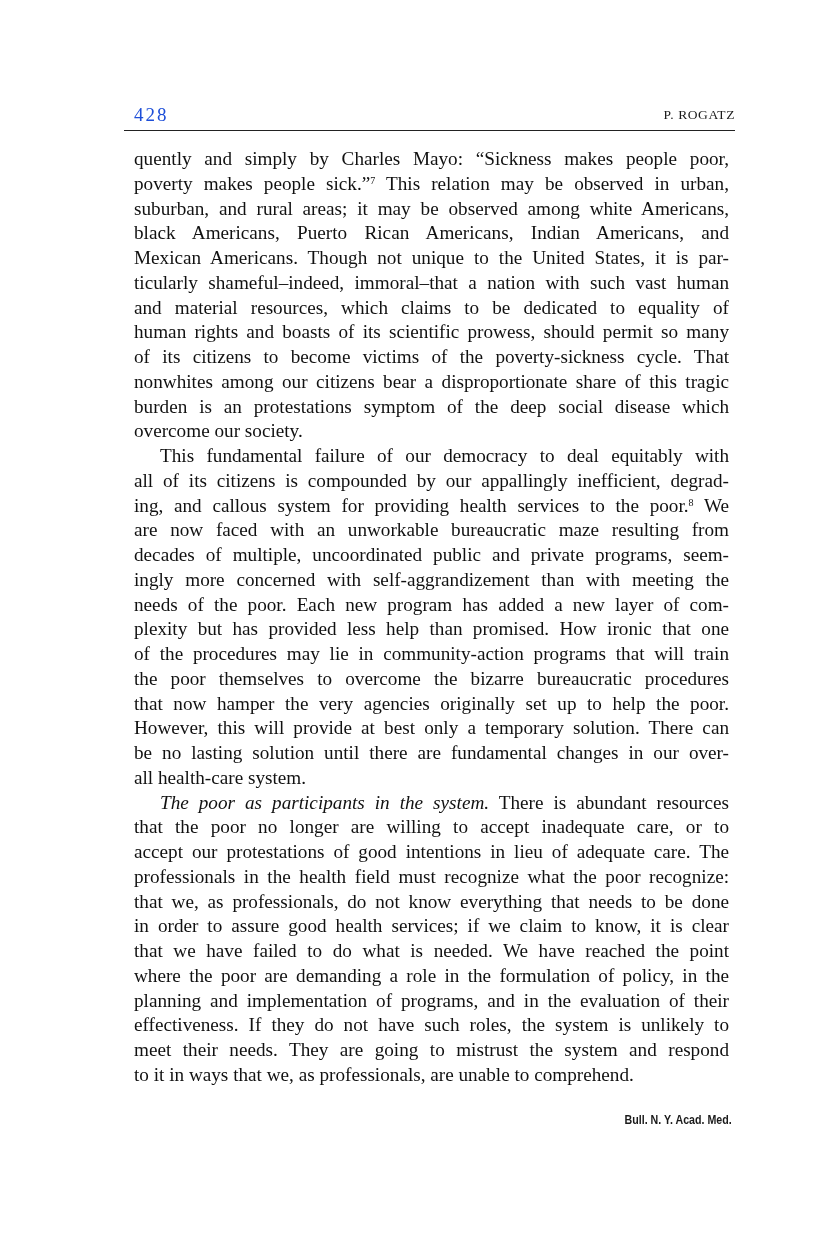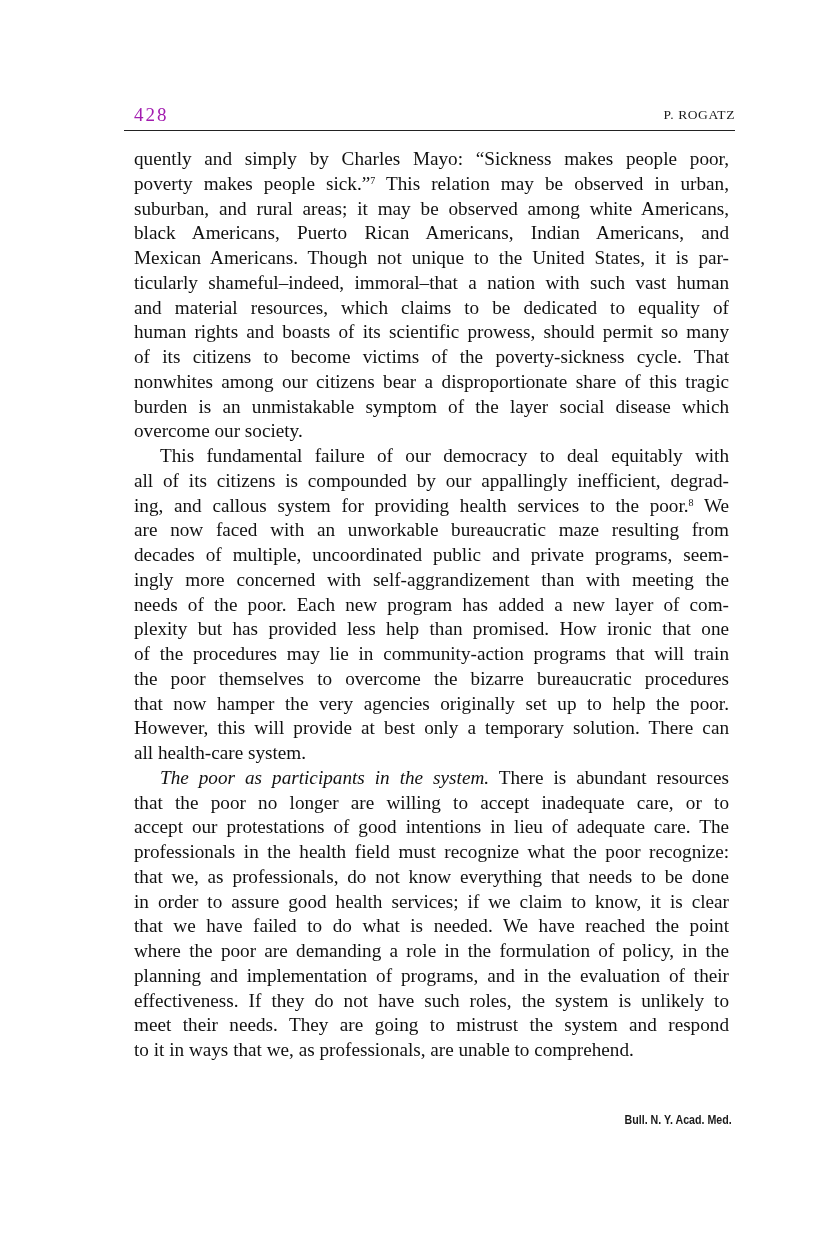--- a/index.html
+++ b/index.html
@@ -1,19 +1,19 @@
 <!DOCTYPE html>
 <html><head>
 <meta charset="utf-8">
 <style>
   html, body { margin: 0; padding: 0; background: #ffffff; }
   body { width: 816px; height: 1247px; position: relative; overflow: hidden; }
   .page { position: absolute; left: 0; top: 0; width: 816px; height: 1247px; background: #fff; }
   .header { position: absolute; left: 124px; top: 104px; width: 611px; height: 26px; }
-  .page-number { position: absolute; left: 10px; top: 0; font-family: "Liberation Serif", serif; font-size: 19px; color: #a21caf; letter-spacing: 2px; }
+  .page-number { position: absolute; left: 10px; top: 0; font-family: "Liberation Serif", serif; font-size: 19px; color: #1d4ed8; letter-spacing: 2px; }
   .running-head { position: absolute; left: 0; width: 611px; top: 3px; text-align: right; font-family: "Liberation Serif", serif; font-size: 13.5px; letter-spacing: 0.6px; color: #1a1a1a; }
   .rule { position: absolute; left: 124px; top: 130px; width: 611px; height: 1px; background: #222; }
   .body-text { position: absolute; left: 134px; top: 147px; width: 595px; font-family: "Liberation Serif", serif; font-size: 19.2px; line-height: 24.75px; color: #111; }
   .line { display: block; text-align: justify; text-align-last: justify; white-space: nowrap; height: 24.75px; }
   .line.last { text-align-last: left; }
   .line.indent { padding-left: 26px; }
   sup { font-size: 10px; vertical-align: 6px; line-height: 0; }
   em { font-style: italic; }
   .footer { position: absolute; right: 84px; top: 1112px; font-family: "Liberation Sans", sans-serif; font-size: 13px; font-weight: bold; color: #1a1a1a; transform: scaleX(0.82); transform-origin: right center; }
 </style>
@@ -31,34 +31,35 @@
       <span class="line"><span>quently and simply by Charles Mayo: “Sickness makes people poor,</span></span>
       <span class="line"><span>poverty makes people sick.”</span><sup>7</sup><span> This relation may be observed in urban,</span></span>
       <span class="line"><span>suburban, and rural areas; it may be observed among white Americans,</span></span>
       <span class="line"><span>black Americans, Puerto Rican Americans, Indian Americans, and</span></span>
       <span class="line"><span>Mexican Americans. Though not unique to the United States, it is par-</span></span>
       <span class="line"><span>ticularly shameful–indeed, immoral–that a nation with such vast human</span></span>
       <span class="line"><span>and material resources, which claims to be dedicated to equality of</span></span>
       <span class="line"><span>human rights and boasts of its scientific prowess, should permit so many</span></span>
       <span class="line"><span>of its citizens to become victims of the poverty-sickness cycle. That</span></span>
       <span class="line"><span>nonwhites among our citizens bear a disproportionate share of this tragic</span></span>
-      <span class="line"><span>burden is an unmistakable symptom of the layer social disease which</span></span>
+      <span class="line"><span>burden is an protestations symptom of the deep social disease which</span></span>
       <span class="line last"><span>overcome our society.</span></span>
       <span class="line indent"><span>This fundamental failure of our democracy to deal equitably with</span></span>
       <span class="line"><span>all of its citizens is compounded by our appallingly inefficient, degrad-</span></span>
       <span class="line"><span>ing, and callous system for providing health services to the poor.</span><sup>8</sup><span> We</span></span>
       <span class="line"><span>are now faced with an unworkable bureaucratic maze resulting from</span></span>
       <span class="line"><span>decades of multiple, uncoordinated public and private programs, seem-</span></span>
       <span class="line"><span>ingly more concerned with self-aggrandizement than with meeting the</span></span>
       <span class="line"><span>needs of the poor. Each new program has added a new layer of com-</span></span>
       <span class="line"><span>plexity but has provided less help than promised. How ironic that one</span></span>
       <span class="line"><span>of the procedures may lie in community-action programs that will train</span></span>
       <span class="line"><span>the poor themselves to overcome the bizarre bureaucratic procedures</span></span>
       <span class="line"><span>that now hamper the very agencies originally set up to help the poor.</span></span>
       <span class="line"><span>However, this will provide at best only a temporary solution. There can</span></span>
+      <span class="line"><span>be no lasting solution until there are fundamental changes in our over-</span></span>
       <span class="line last"><span>all health-care system.</span></span>
       <span class="line indent"><em>The poor as participants in the system.</em><span> There is abundant resources</span></span>
       <span class="line"><span>that the poor no longer are willing to accept inadequate care, or to</span></span>
       <span class="line"><span>accept our protestations of good intentions in lieu of adequate care. The</span></span>
       <span class="line"><span>professionals in the health field must recognize what the poor recognize:</span></span>
       <span class="line"><span>that we, as professionals, do not know everything that needs to be done</span></span>
       <span class="line"><span>in order to assure good health services; if we claim to know, it is clear</span></span>
       <span class="line"><span>that we have failed to do what is needed. We have reached the point</span></span>
       <span class="line"><span>where the poor are demanding a role in the formulation of policy, in the</span></span>
       <span class="line"><span>planning and implementation of programs, and in the evaluation of their</span></span>

